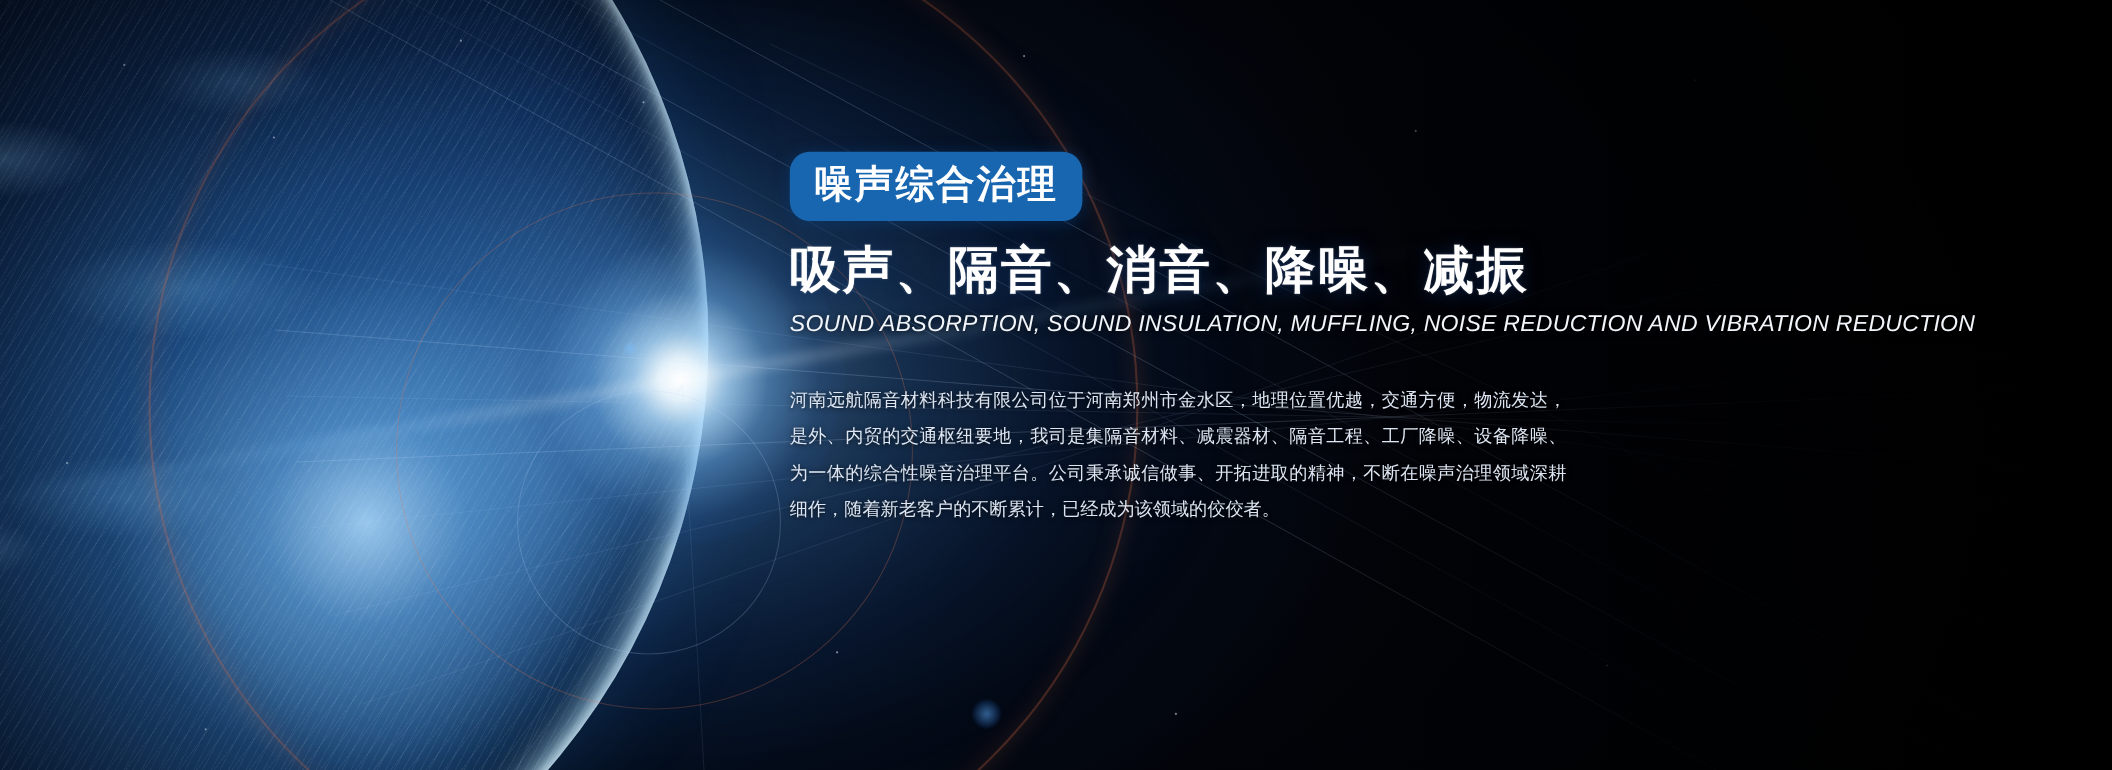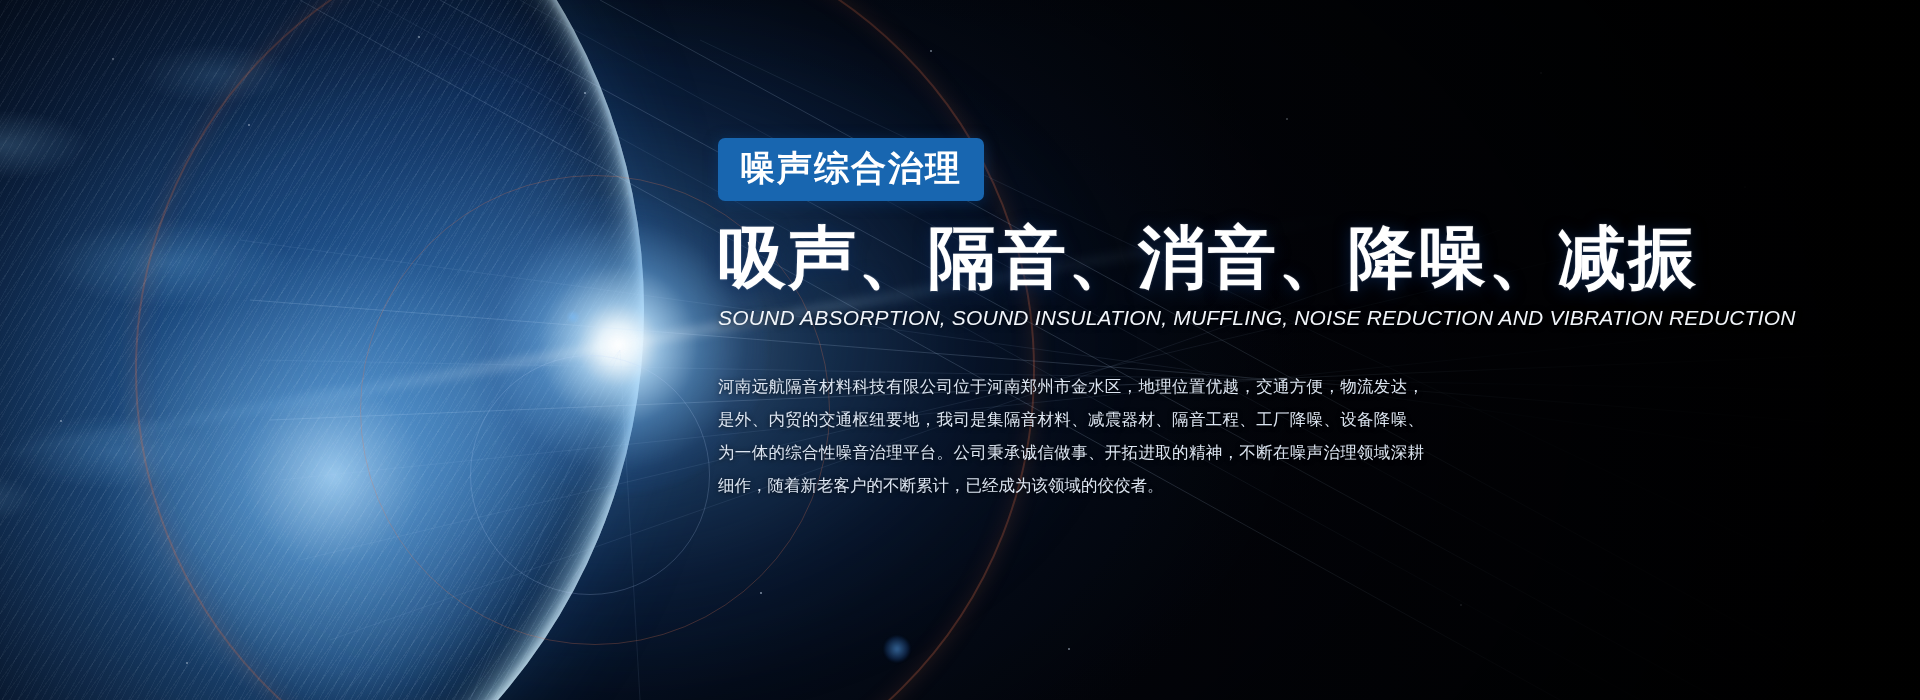--- a/index.html
+++ b/index.html
@@ -185,29 +185,29 @@
 
   .badge{
     display:inline-block;
     background:#1866b0;
     color:#ffffff;
     font-weight:bold;
     font-size:35px;
     line-height:1;
     letter-spacing:2px;
     padding:13px 22px 15px 22px;
-    border-radius:7px;
+    border-radius:18px;
     box-shadow:0 2px 14px rgba(10,60,120,.55);
     font-family:"DejaVu Sans","Liberation Sans",sans-serif;
   }
 
   .headline{
     margin-top:20px;
     color:#ffffff;
-    font-size:68px;
+    font-size:46px;
     font-weight:bold;
     line-height:1.08;
     letter-spacing:2px;
     white-space:nowrap;
     text-shadow:0 2px 16px rgba(10,40,90,.75), 0 0 2px rgba(255,255,255,.35);
     font-family:"DejaVu Sans","Liberation Sans",sans-serif;
   }
 
   .subtitle-en{
     margin-top:12px;

